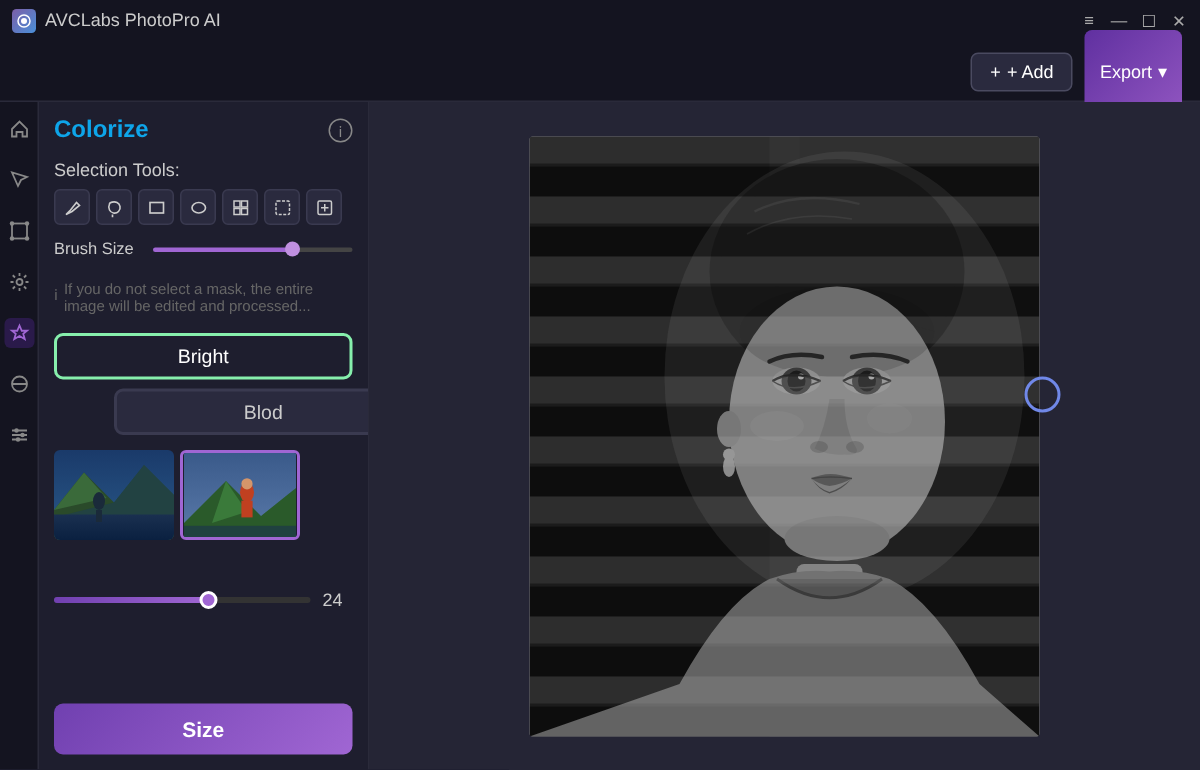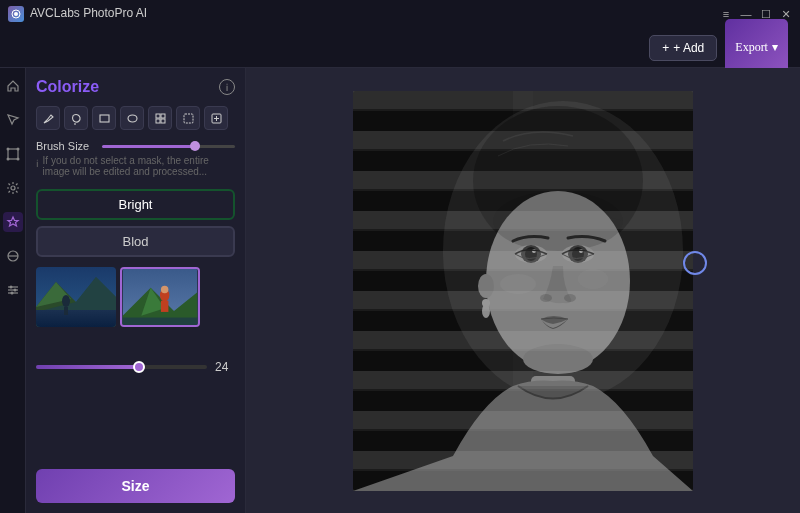--- a/index.html
+++ b/index.html
@@ -98,21 +98,21 @@
 
     .sidebar-header {
       display: flex;
       align-items: center;
       justify-content: space-between;
       margin-bottom: 10px;
     }
     .sidebar-title {
       font-size: 16px;
       font-weight: 600;
-      color: #8b5cf6;
+      color: #0ea5e9;
     }
     .info-icon {
       width: 16px;
       height: 16px;
       border-radius: 50%;
       border: 1px solid #888;
       display: flex; align-items: center; justify-content: center;
       font-size: 10px;
       color: #888;
       cursor: pointer;
@@ -144,21 +144,21 @@
       color: #ccc;
       font-size: 11px;
       cursor: pointer;
     }
 
     
     .brush-size-row {
       display: flex;
       align-items: center;
       gap: 6px;
-      margin-bottom: 3px;
+      margin-bottom: 16px;
     }
     .brush-label {
       font-size: 11px;
       color: #ccc;
       min-width: 60px;
     }
     .brush-slider {
       flex: 1;
       height: 3px;
       background: linear-gradient(to right, #a066d3 70%, #444 70%);
@@ -196,27 +196,28 @@
       padding: 6px;
       border-radius: 6px;
       font-size: 13px;
       cursor: pointer;
       text-align: center;
       margin-bottom: 6px;
       font-weight: 500;
     }
     .model-btn.active {
       background: transparent;
-      border: 2px solid #14532d;
+      border: 2px solid #86efac;
       color: #fff;
     }
     .model-btn.inactive {
       background: #2a2a3e;
       border: 2px solid #3a3a50;
       color: #ccc;
+      margin-left: 40px;
     }
 
     
     .rendering-section {
       margin-top: 4px;
     }
     .rendering-previews {
       display: flex;
       gap: 4px;
       margin-bottom: 8px;
@@ -359,21 +360,20 @@
       padding: 21px 10px;
       background: linear-gradient(135deg, #6030a0, #9055c0);
       border: none;
       border-radius: 5px;
       color: #fff;
       font-size: 12px;
       cursor: pointer;
       display: flex;
       align-items: flex-end;
       gap: 4px;
-      font-family: Liberation Serif, serif;
     }
   </style>
 </head>
 <body>
 
 <div class="titlebar">
   <div class="titlebar-left">
     <div class="titlebar-icon">
       <svg width="10" height="10" viewBox="0 0 10 10">
         <circle cx="5" cy="5" r="4" fill="none" stroke="white" stroke-width="1"></circle>
@@ -454,20 +454,21 @@
 
   <div class="sidebar">
 
     <div class="sidebar-header">
       <span class="sidebar-title">Colorize</span>
       <div class="info-icon">
         <span>ℹ</span>
       </div>
     </div>
 
+    <div class="section-label">Selection Tools:</div>
     <div class="selection-tools-row">
       <div class="tool-btn">
         <svg width="13" height="13" viewBox="0 0 13 13" fill="none">
           <path d="M2 11L5 8L9 3L11 5L6 9L2 11Z" stroke="#ccc" stroke-width="1.1" fill="none"></path>
         </svg>
       </div>
       <div class="tool-btn">
         <svg width="13" height="13" viewBox="0 0 13 13" fill="none">
           <path d="M3 4C3 4 2 6 3 8C4 10 7 11 9 9C11 7 10 4 8 3C6 2 3 3 3 4Z" stroke="#ccc" stroke-width="1.1" fill="none"></path>
           <line x1="5" y1="11" x2="5" y2="13" stroke="#ccc" stroke-width="1.1"></line>

